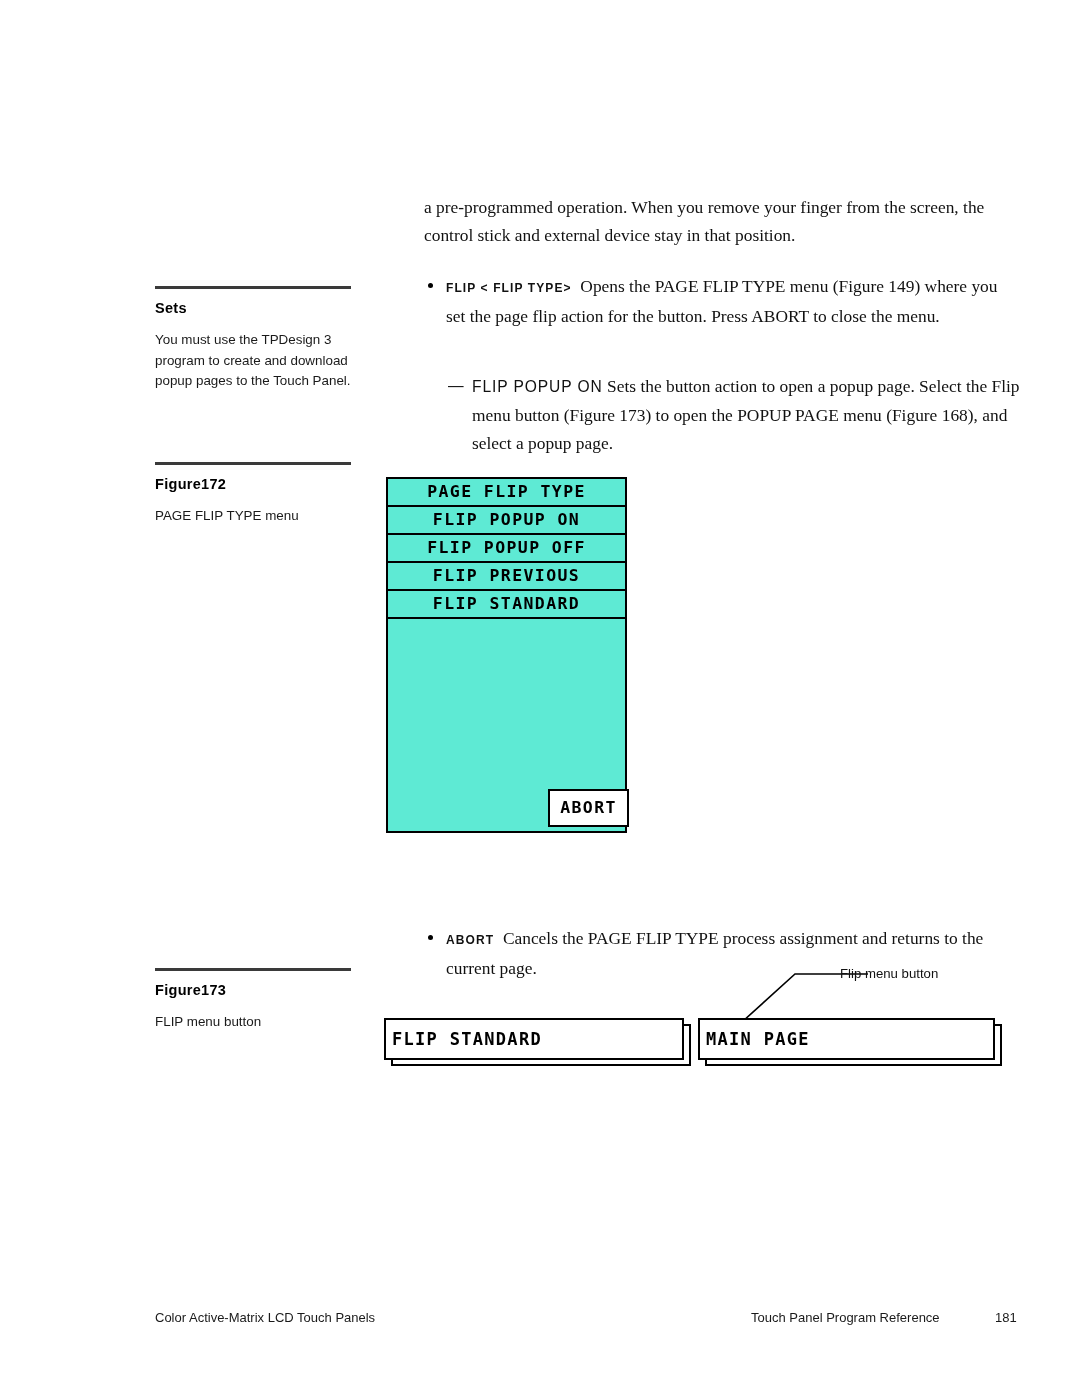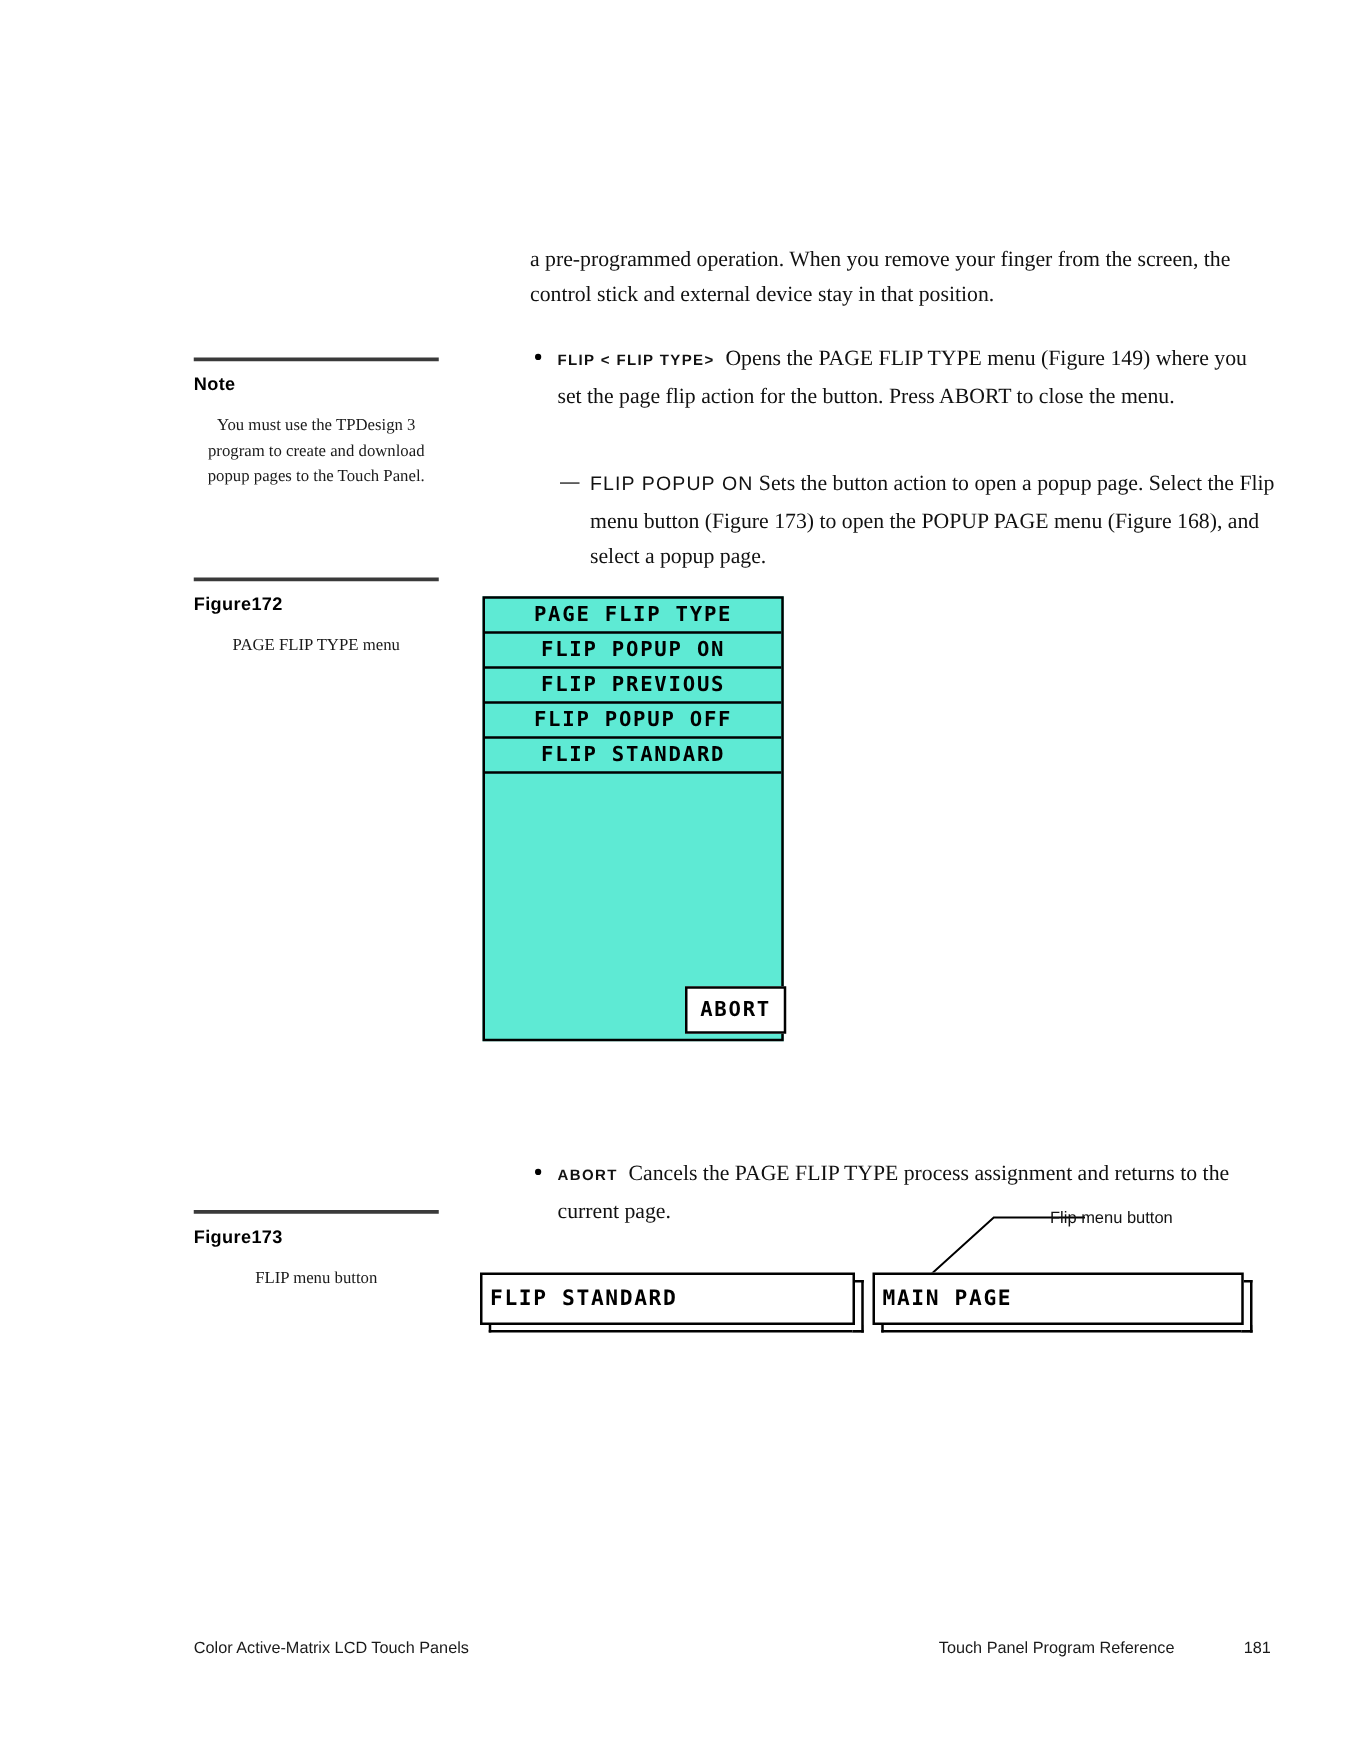--- a/index.html
+++ b/index.html
@@ -35,26 +35,25 @@
   }
   .side-head {
     font-family: "Liberation Sans", sans-serif;
     font-weight: bold;
     font-size: 14.5px;
     letter-spacing: 0.3px;
     color: #000;
     margin: 0 0 14px 0;
   }
   .side-body {
-    font-family: Liberation Serif, serif;
+    font-family: Liberation Sans, sans-serif;
     font-size: 13.4px;
     line-height: 20.5px;
     color: #1a1a1a;
     margin: 0;
-    text-align: center;
   }
 
   
   .bodycol {
     position: absolute;
     left: 424px;
     width: 596px;
   }
   .para {
     font-family: "Liberation Serif", serif;
@@ -222,21 +221,21 @@
   }
   .footer-left { position: absolute; left: 0; top: 0; }
   .footer-mid  { position: absolute; left: 596px; top: 0; }
   .footer-page { position: absolute; left: 840px; top: 0; }
 </style>
 </head>
 <body>
 
 <div class="sidecol" style="top:286px;">
   <div class="side-rule"></div>
-  <p class="side-head">Note</p>
+  <p class="side-head">Sets</p>
   <p class="side-body">You must use the TPDesign 3 program to create and download popup pages to the Touch Panel.</p>
 </div>
 
 <div class="sidecol" style="top:462px;">
   <div class="side-rule"></div>
   <p class="side-head">Figure172</p>
   <p class="side-body">PAGE FLIP TYPE menu</p>
 </div>
 
 <div class="sidecol" style="top:968px;">
@@ -268,24 +267,24 @@
 </div>
 
 <div class="lcd-panel">
   <div class="lcd-row">
     <span class="lcd-text">PAGE FLIP TYPE</span>
   </div>
   <div class="lcd-row">
     <span class="lcd-text">FLIP POPUP ON</span>
   </div>
   <div class="lcd-row">
+    <span class="lcd-text">FLIP POPUP OFF</span>
+  </div>
+  <div class="lcd-row">
     <span class="lcd-text">FLIP PREVIOUS</span>
-  </div>
-  <div class="lcd-row">
-    <span class="lcd-text">FLIP POPUP OFF</span>
   </div>
   <div class="lcd-row">
     <span class="lcd-text">FLIP STANDARD</span>
   </div>
   <div class="lcd-blank">
     <div class="lcd-abort">
       <span class="lcd-text">ABORT</span>
     </div>
   </div>
 </div>

